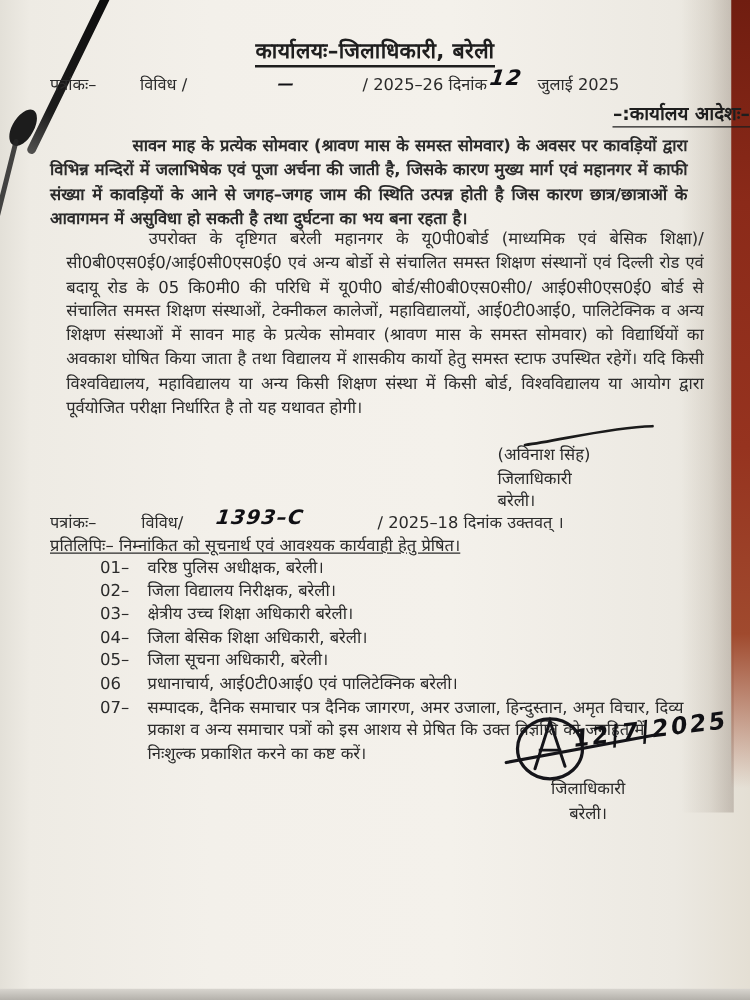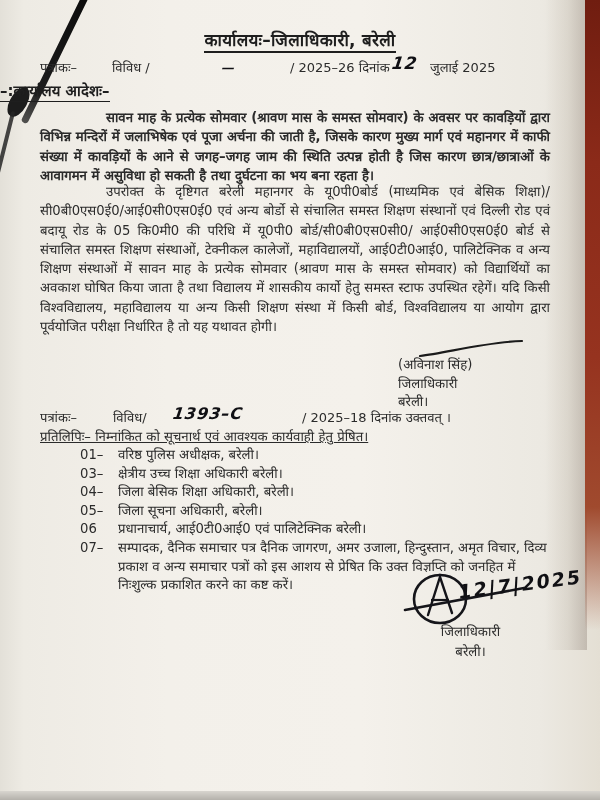--- a/index.html
+++ b/index.html
@@ -47,32 +47,32 @@
   .refline1 .p2 { position:absolute; left:182px; top:2px; }
   .refline1 .p3 { position:absolute; left:250px; }
   .refline1 .p4 { position:absolute; left:352px; top:-5px; }
   .refline1 .p5 { position:absolute; left:390px; }
 
   .hand {
     font-weight:bold; font-style:italic; color:#101014;
     transform:skewX(-8deg); display:inline-block; letter-spacing:1px;
   }
 
-  .order-wrap { position:absolute; top:80px; left:0; width:100%; text-align:left; }
+  .order-wrap { position:absolute; top:80px; left:0; width:100%; text-align:right; }
   .order-wrap span {
     font-size:15px; font-weight:bold; color:#1e1e1e;
     border-bottom:1.8px solid #1e1e1e; padding-bottom:1px;
   }
 
   .para {
     position:absolute; left:40px; width:510px; font-size:13.2px; line-height:19.3px;
     text-align:justify; text-indent:66px; color:#2b2b2b;
   }
   .para1 { top:108px;font-weight:bold; }
-  .para2 { top:182px; }
+  .para2 { top:182px;margin-left:13px; }
 
   .sig1 { position:absolute; top:338px; left:398px; width:145px; text-align:left; font-size:13.2px; line-height:18.5px; }
   .sig1 svg { display:block; margin:0 auto -2px auto; }
 
   .refline2 { position:absolute; top:408px; left:40px; width:520px; height:22px; font-size:13px; }
   .refline2 .p0 { position:absolute; left:0; }
   .refline2 .p1 { position:absolute; left:73px; }
   .refline2 .p2 { position:absolute; left:133px; top:-4px; font-size:16px; }
   .refline2 .p3 { position:absolute; left:262px; }
 
@@ -139,20 +139,24 @@
   </div>
 
   <div class="copyline">प्रतिलिपिः– निम्नांकित को सूचनार्थ एवं आवश्यक कार्यवाही हेतु प्रेषित।</div>
 
   <div class="copies">
     <div class="copy-row">
       <span class="copy-num">01–</span>
       <span class="copy-text">वरिष्ठ पुलिस अधीक्षक, बरेली।</span>
     </div>
     <div class="copy-row">
+      <span class="copy-num">02–</span>
+      <span class="copy-text">जिला विद्यालय निरीक्षक, बरेली।</span>
+    </div>
+    <div class="copy-row">
       <span class="copy-num">03–</span>
       <span class="copy-text">क्षेत्रीय उच्च शिक्षा अधिकारी बरेली।</span>
     </div>
     <div class="copy-row">
       <span class="copy-num">04–</span>
       <span class="copy-text">जिला बेसिक शिक्षा अधिकारी, बरेली।</span>
     </div>
     <div class="copy-row">
       <span class="copy-num">05–</span>
       <span class="copy-text">जिला सूचना अधिकारी, बरेली।</span>

